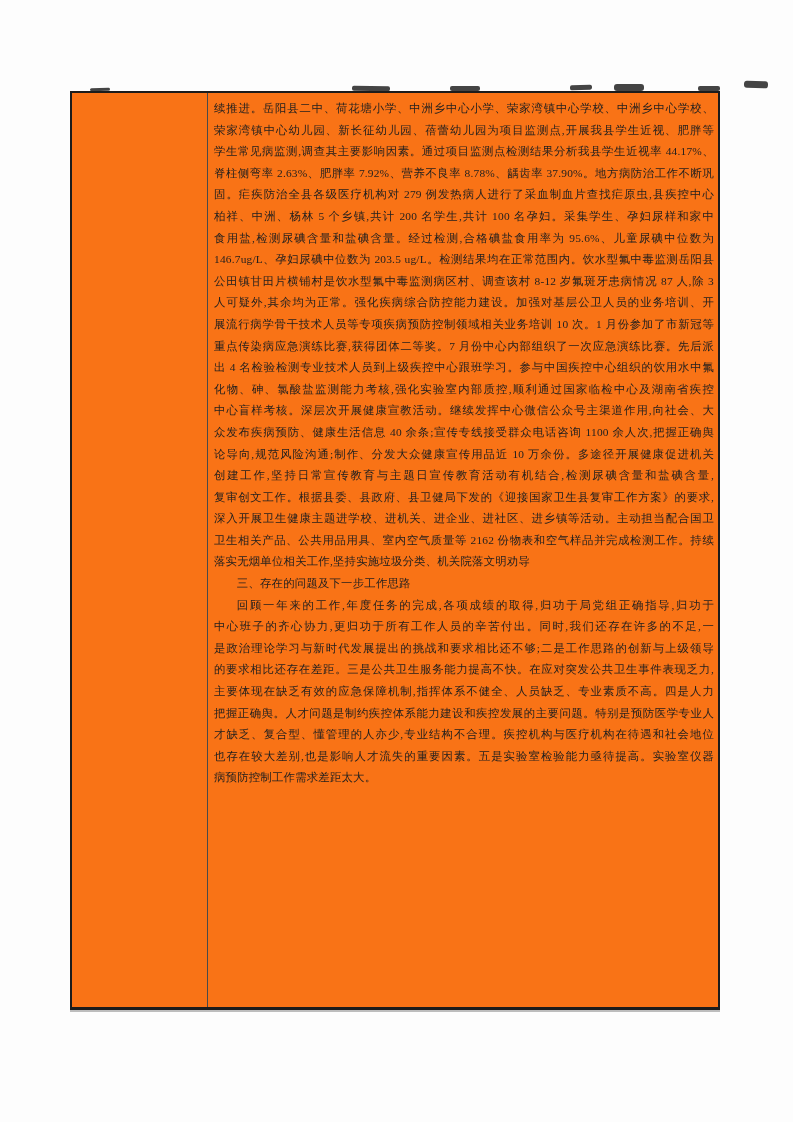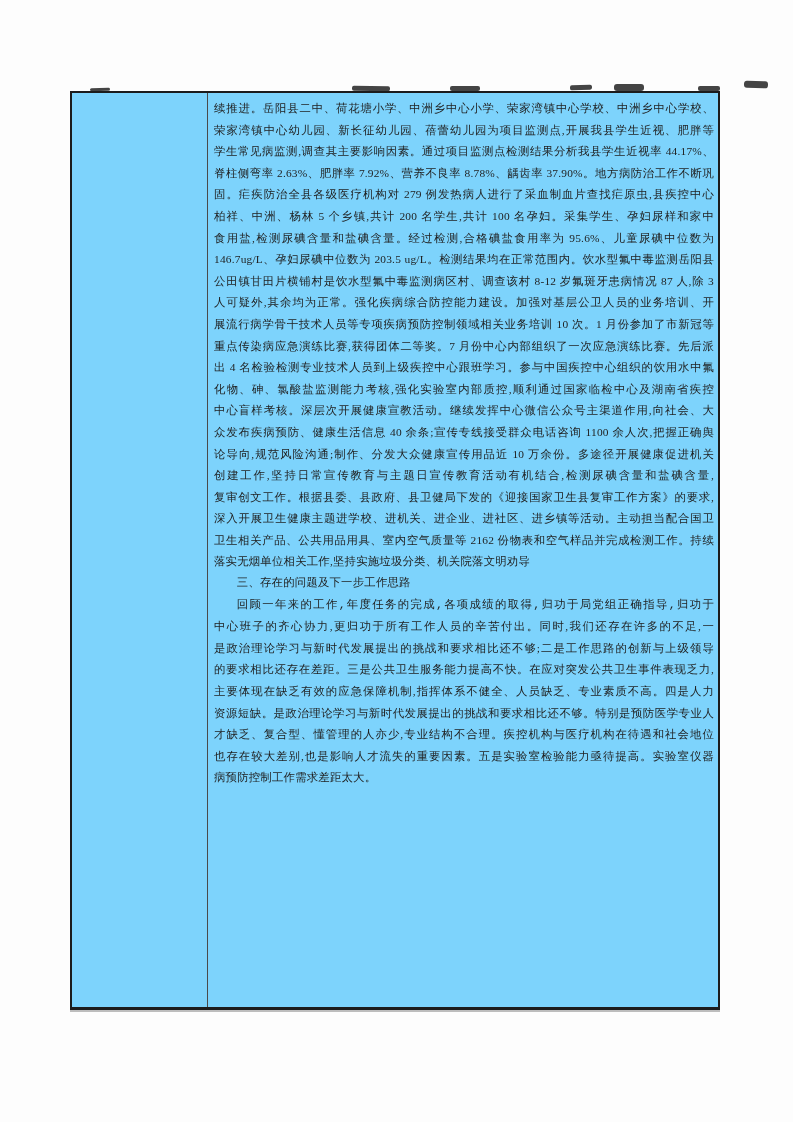--- a/index.html
+++ b/index.html
@@ -15,21 +15,21 @@
   }
   .report-table {
     position: absolute;
     left: 70px; top: 91px;
     width: 650px; height: 919px;
     box-sizing: border-box;
     border: 2px solid #1c1c1c;
     border-bottom-width: 3px;
     box-shadow: 0 2px 0 rgba(125,125,125,0.5);
     display: flex;
-    background: #7dd3fc;
+    background: #f97316;
   }
   .cell { box-sizing: border-box; }
   .cell-left {
     width: 136px;
     border-right: 1px solid #4a4a4a;
   }
   .cell-right {
     flex: 1;
     padding: 5px 4px 0 6px;
     overflow: hidden;
@@ -39,21 +39,21 @@
     line-height: 21.6px;
     font-size: 11.4px;
     color: #1f1f1f;
     white-space: nowrap;
     overflow: hidden;
     text-align: justify;
     text-align-last: justify;
     letter-spacing: 0.2px;
   }
   .line.nojust { text-align-last: left; }
-  .line.indent { text-indent: 2em; font-family: Liberation Mono, monospace; }
+  .line.indent { text-indent: 2em; }
   
   .smudge {
     position: absolute;
     background: #232323;
     border-radius: 2px;
     opacity: 0.85;
   }
   .s1 { left: 90px;  top: 88px; width: 20px; height: 3px; transform: rotate(-1deg); }
   .s2 { left: 352px; top: 86px; width: 38px; height: 5px; transform: rotate(1deg); }
   .s3 { left: 450px; top: 86px; width: 30px; height: 5px; }
@@ -100,21 +100,21 @@
           <div class="line">复审创文工作。根据县委、县政府、县卫健局下发的《迎接国家卫生县复审工作方案》的要求,</div>
           <div class="line">深入开展卫生健康主题进学校、进机关、进企业、进社区、进乡镇等活动。主动担当配合国卫</div>
           <div class="line">卫生相关产品、公共用品用具、室内空气质量等 2162 份物表和空气样品并完成检测工作。持续</div>
           <div class="line nojust">落实无烟单位相关工作,坚持实施垃圾分类、机关院落文明劝导</div>
           <div class="line indent nojust">三、存在的问题及下一步工作思路</div>
           <div class="line indent">回顾一年来的工作,年度任务的完成,各项成绩的取得,归功于局党组正确指导,归功于</div>
           <div class="line">中心班子的齐心协力,更归功于所有工作人员的辛苦付出。同时,我们还存在许多的不足,一</div>
           <div class="line">是政治理论学习与新时代发展提出的挑战和要求相比还不够;二是工作思路的创新与上级领导</div>
           <div class="line">的要求相比还存在差距。三是公共卫生服务能力提高不快。在应对突发公共卫生事件表现乏力,</div>
           <div class="line">主要体现在缺乏有效的应急保障机制,指挥体系不健全、人员缺乏、专业素质不高。四是人力</div>
-          <div class="line">资源短缺。是政治理论学习与新时代发展提出的挑战和要求相比还不够。特别是预防医学专业人</div>
+          <div class="line">把握正确舆。人才问题是制约疾控体系能力建设和疾控发展的主要问题。特别是预防医学专业人</div>
           <div class="line">才缺乏、复合型、懂管理的人亦少,专业结构不合理。疾控机构与医疗机构在待遇和社会地位</div>
           <div class="line">也存在较大差别,也是影响人才流失的重要因素。五是实验室检验能力亟待提高。实验室仪器</div>
           <div class="line nojust">病预防控制工作需求差距太大。</div>
         </div>
     </div>
   </div>
 
 </div>
 
 </body></html>

